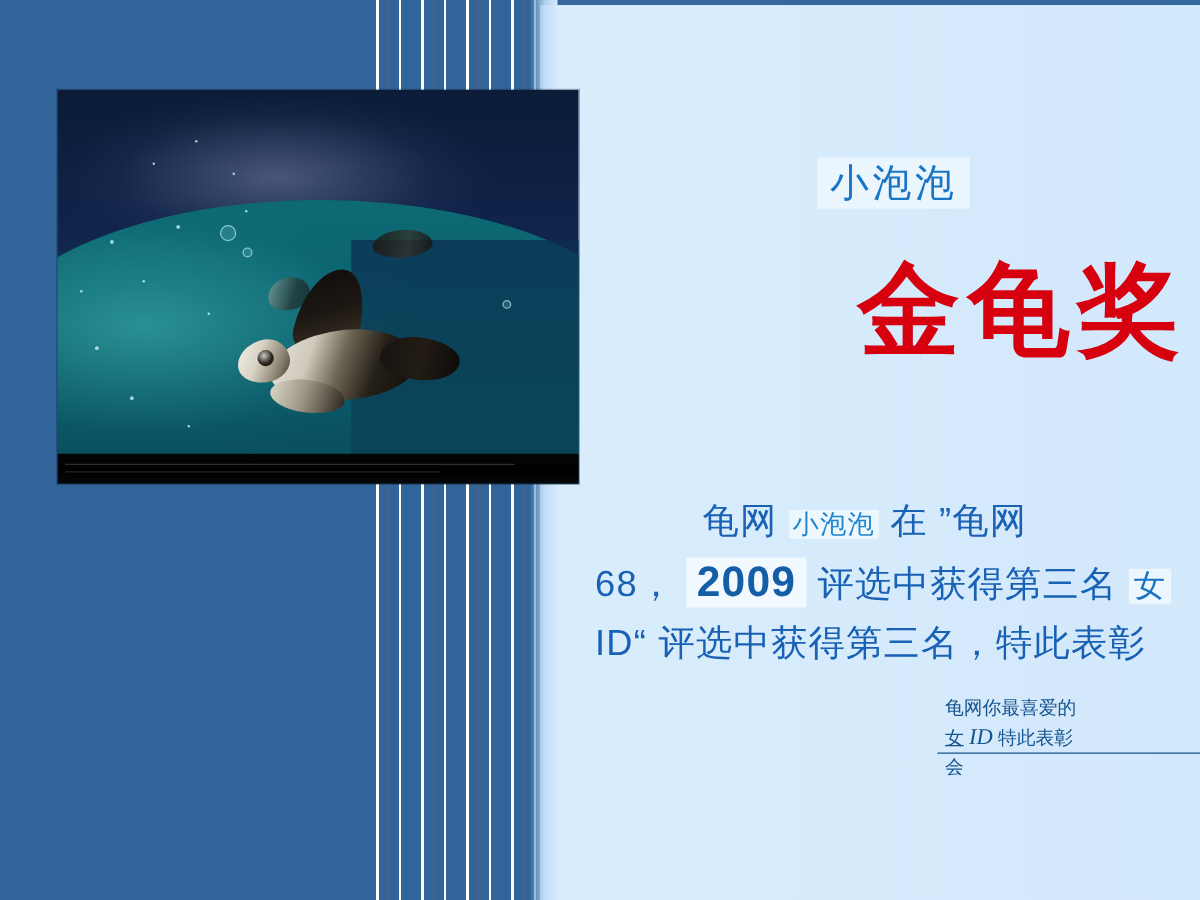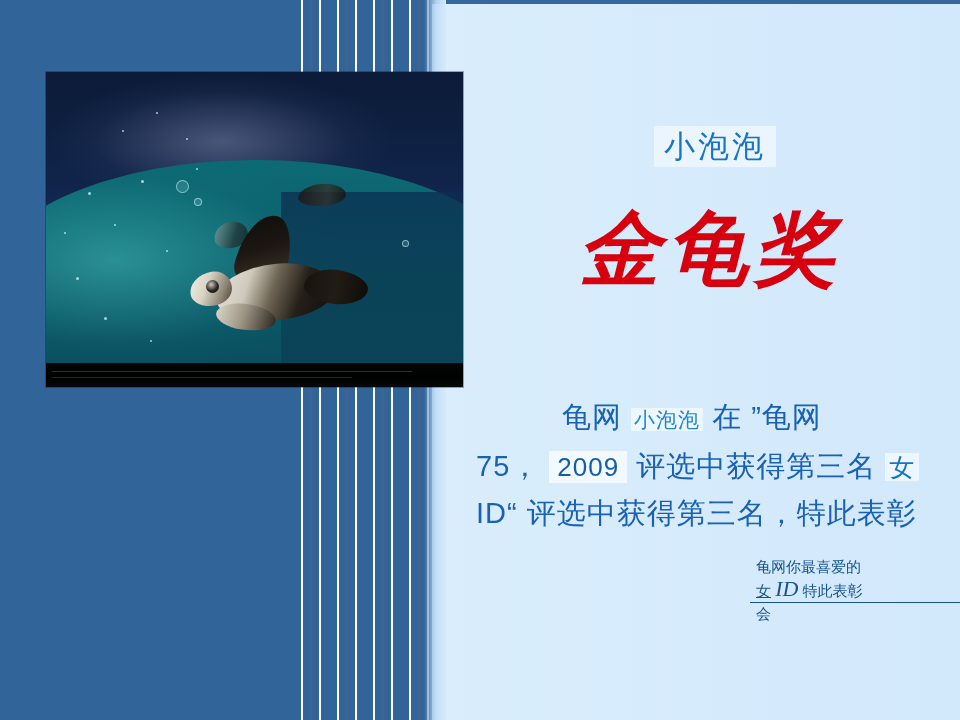--- a/index.html
+++ b/index.html
@@ -199,27 +199,26 @@
     font-size: 31px;
     color: #1874c4;
     letter-spacing: 3px;
     background: rgba(247,252,255,0.62);
     padding: 3px 10px;
   }
   .award-title {
     position: absolute;
     left: 470px; top: 208px;
     width: 480px;
-    text-align: center;
+    text-align: right;
     font-size: 82px;
     font-weight: bold;
     color: #d6000f;
     letter-spacing: 6px;
     line-height: 1;
-    font-style: italic;
   }
 
   .body-text {
     position: absolute;
     left: 466px; top: 394px;
     width: 500px;
     font-size: 29px;
     color: #1861b5;
     line-height: 46px;
     letter-spacing: 1px;
@@ -229,22 +228,22 @@
   .body-line.l1 { padding-left: 96px; }
   .body-line.l2 { padding-left: 10px; }
   .body-line.l3 { padding-left: 10px; }
   .small-nick {
     font-size: 21px;
     color: #1f86cf;
     background: rgba(247,252,255,0.70);
     padding: 0 3px;
   }
   .year {
-    font-size: 26px;
-    font-weight: normal;
+    font-size: 34px;
+    font-weight: bold;
     color: #145ea8;
     background: rgba(250,253,255,0.78);
     padding: 1px 8px;
   }
   .gender {
     font-size: 25px;
     color: #1874c4;
     background: rgba(247,252,255,0.70);
     padding: 0 4px;
   }
@@ -262,21 +261,21 @@
     border-bottom: 1px solid #16538f;
     padding-left: 6px;
     margin-left: -6px;
   }
   .sig-gender {
     text-decoration: underline;
   }
   .sig-id {
     font-style: italic;
     font-family: "Liberation Serif", serif;
-    font-size: 22px;
+    font-size: 18px;
   }
   .date {
     position: absolute;
     left: 766px; top: 648px;
     font-size: 21px;
     font-weight: bold;
     color: #17538e;
     letter-spacing: 0px;
   }
 </style>
@@ -334,21 +333,21 @@
 
   <div class="award-title">金龟奖</div>
 
   <div class="body-text">
     <span class="body-line l1">
       <span>龟网</span>
       <span class="small-nick">小泡泡</span>
       <span>在 ”龟网</span>
     </span>
     <span class="body-line l2">
-      <span>75，</span>
+      <span>68，</span>
       <span class="year">2009</span>
       <span>评选中获得第三名</span>
       <span class="gender">女</span>
     </span>
     <span class="body-line l3">ID“ 评选中获得第三名，特此表彰</span>
   </div>
 
   <div class="signature">
     <span>龟网你最喜爱的</span>
     <span class="sig-line2">

